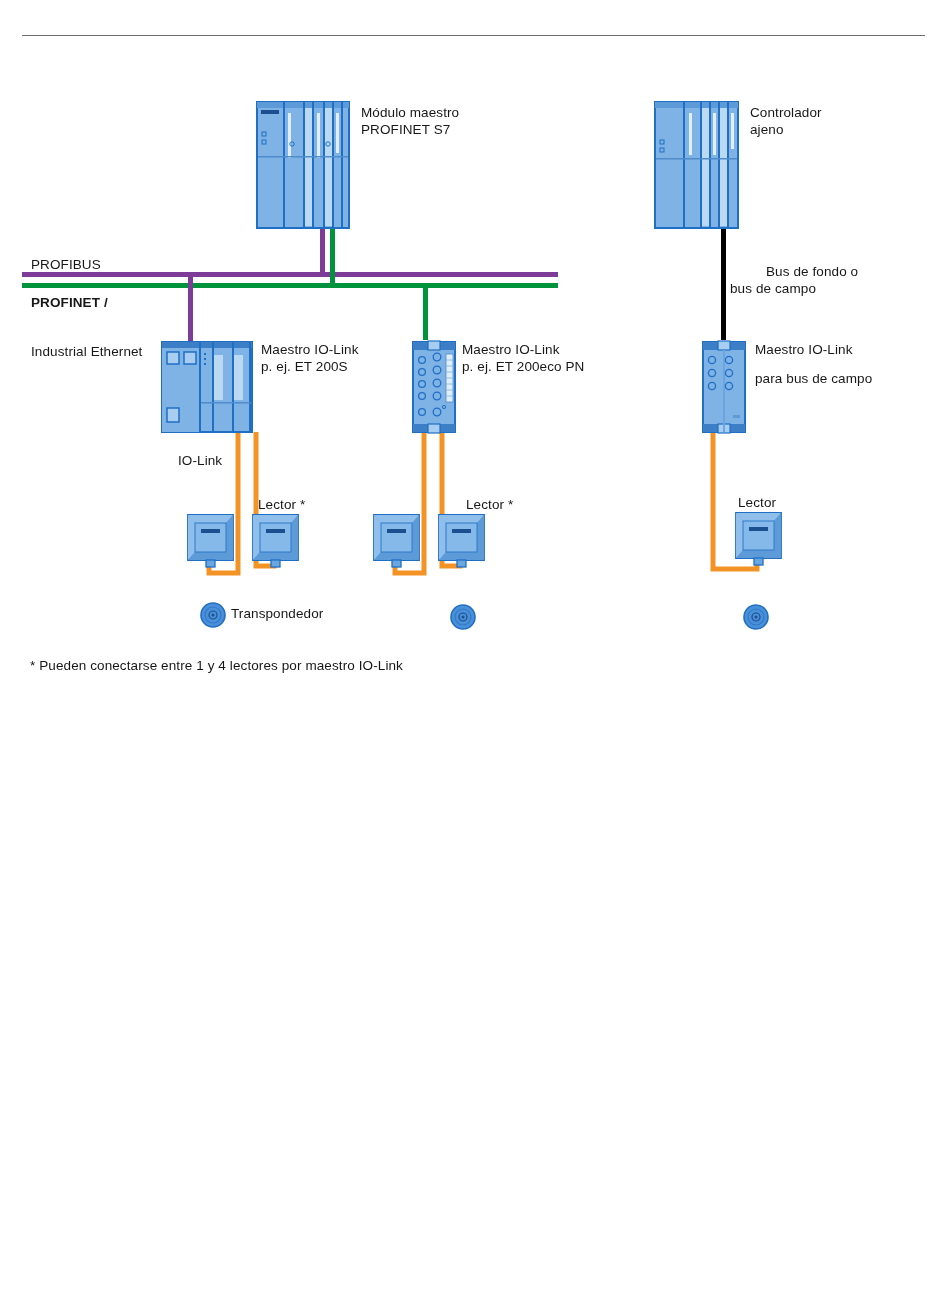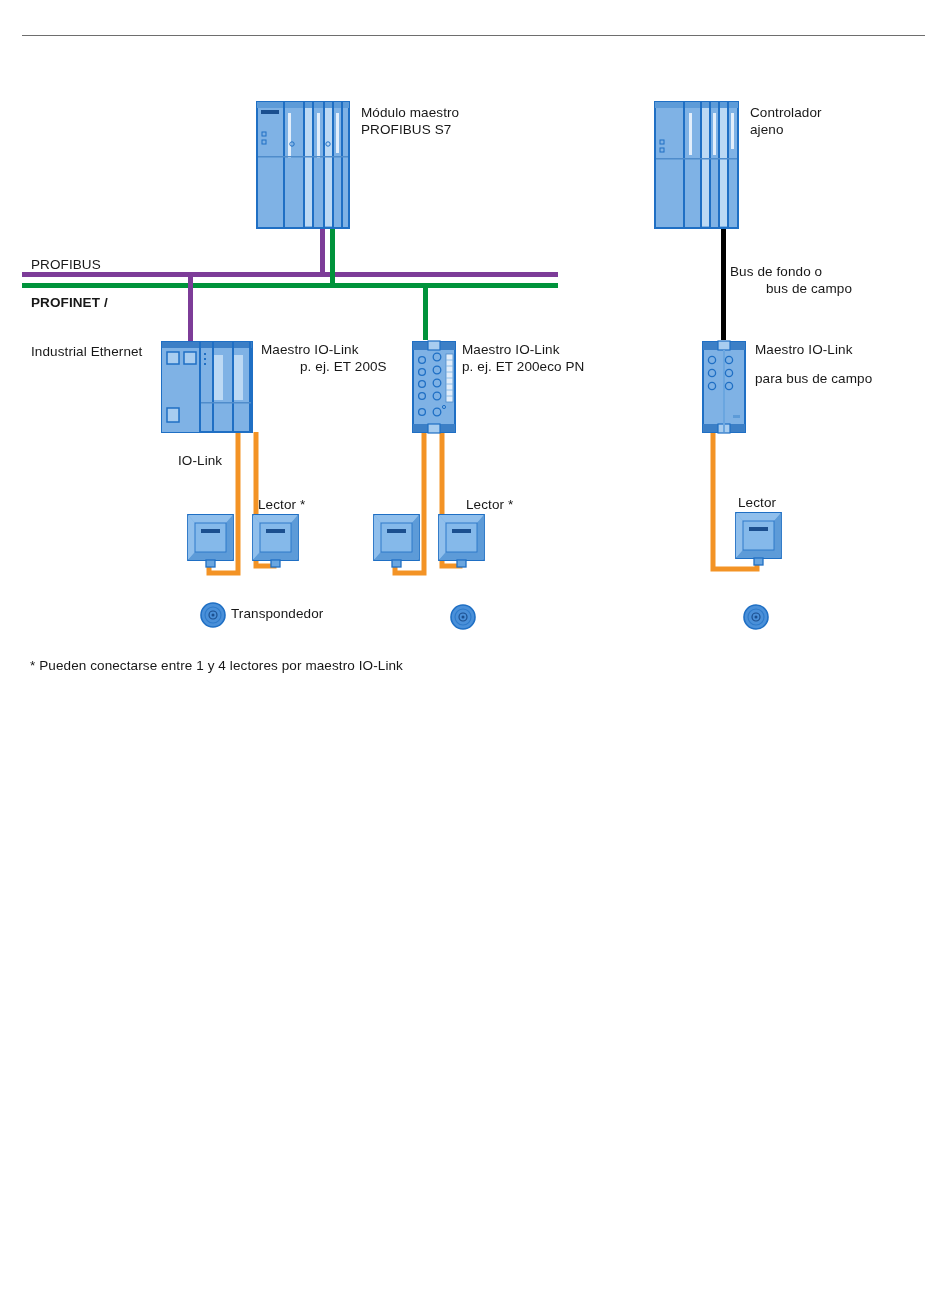--- a/index.html
+++ b/index.html
@@ -295,34 +295,34 @@
     </g>
     <g>
       <circle cx="756" cy="617" r="12" fill="#4a90d9" stroke="#1f6fc4" stroke-width="1.6"></circle>
       <circle cx="756" cy="617" r="8" fill="none" stroke="#2f7ac9" stroke-width="1.2"></circle>
       <circle cx="756" cy="617" r="4" fill="none" stroke="#1b4f8f" stroke-width="1.2"></circle>
       <circle cx="756" cy="617" r="1.5" fill="#1b4f8f"></circle>
     </g>
   </svg>
 
   <div class="label" style="left:361px; top:104px;">Módulo maestro</div>
-  <div class="label" style="left:361px; top:121px;">PROFIBUS S7</div>
+  <div class="label" style="left:361px; top:121px;">PROFINET S7</div>
 
   <div class="label" style="left:750px; top:104px;">Controlador</div>
   <div class="label" style="left:750px; top:121px;">ajeno</div>
 
   <div class="label" style="left:31px; top:256px;">PROFIBUS</div>
   <div class="label" style="left:31px; top:294px;font-weight:bold;">PROFINET /</div>
   <div class="label" style="left:31px; top:311px;margin-top:32px;">Industrial Ethernet</div>
 
-  <div class="label" style="left:730px; top:263px;">Bus de fondo o</div>
-  <div class="label" style="left:766px; top:280px;">bus de campo</div>
+  <div class="label" style="left:766px; top:263px;">Bus de fondo o</div>
+  <div class="label" style="left:730px; top:280px;">bus de campo</div>
 
   <div class="label" style="left:261px; top:341px;">Maestro IO-Link</div>
-  <div class="label" style="left:261px; top:358px;margin-left:39px;">p. ej. ET 200S</div>
+  <div class="label" style="left:261px; top:358px;">p. ej. ET 200S</div>
 
   <div class="label" style="left:462px; top:341px;">Maestro IO-Link</div>
   <div class="label" style="left:462px; top:358px;">p. ej. ET 200eco PN</div>
 
   <div class="label" style="left:755px; top:341px;">Maestro IO-Link</div>
   <div class="label" style="left:755px; top:358px;margin-top:12px;">para bus de campo</div>
 
   <div class="label" style="left:178px; top:452px;">IO-Link</div>
 
   <div class="label" style="left:258px; top:496px;">Lector *</div>

